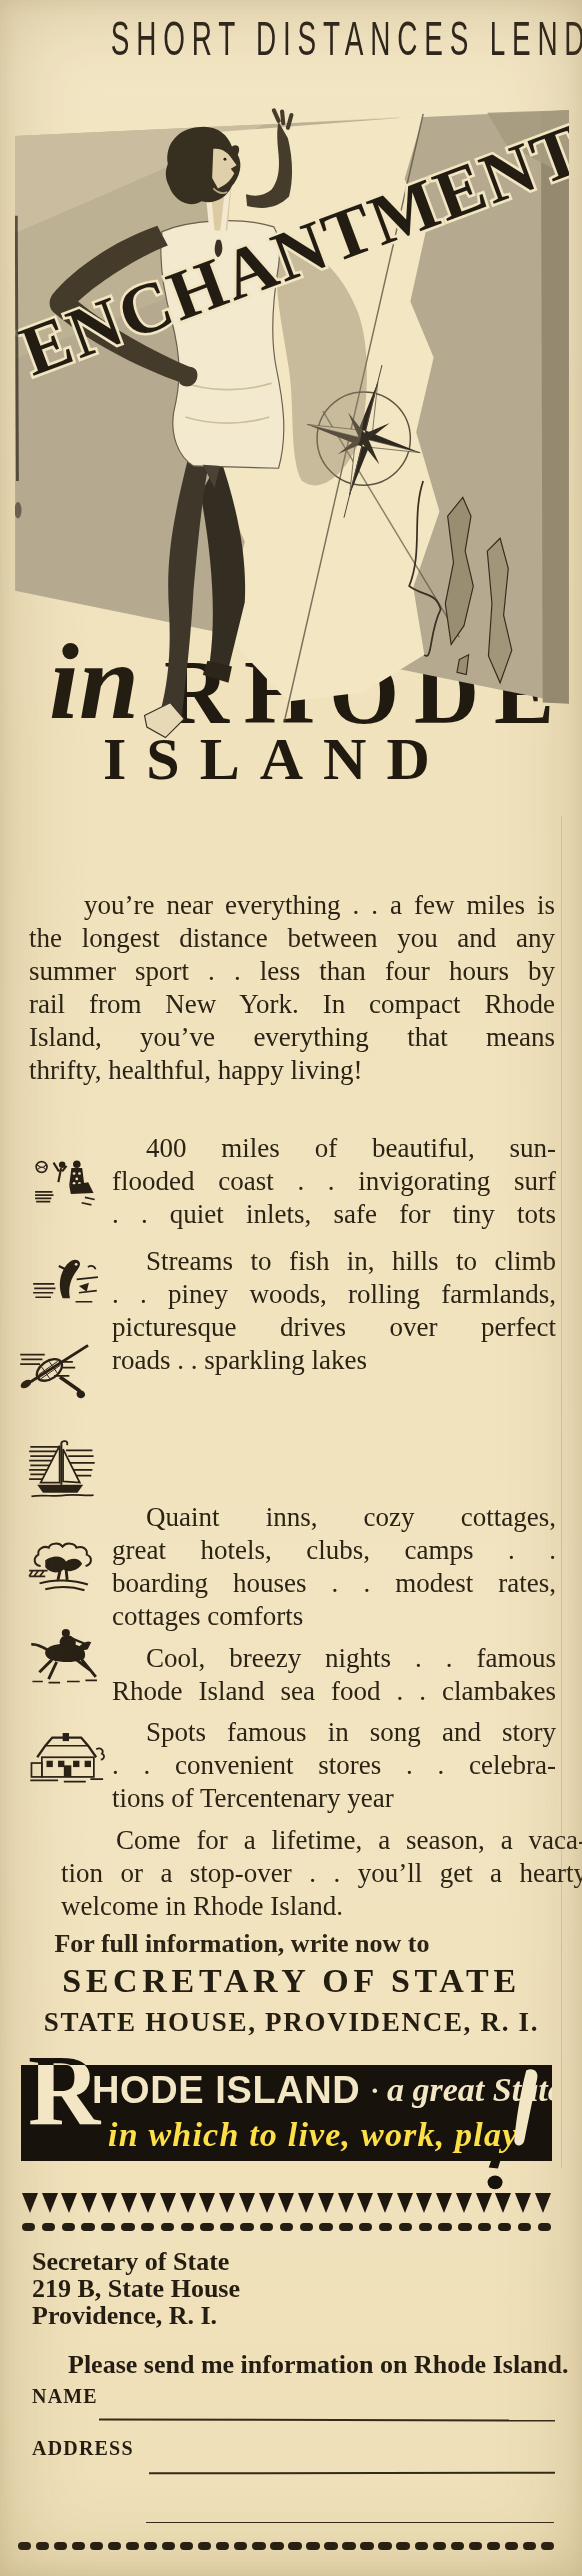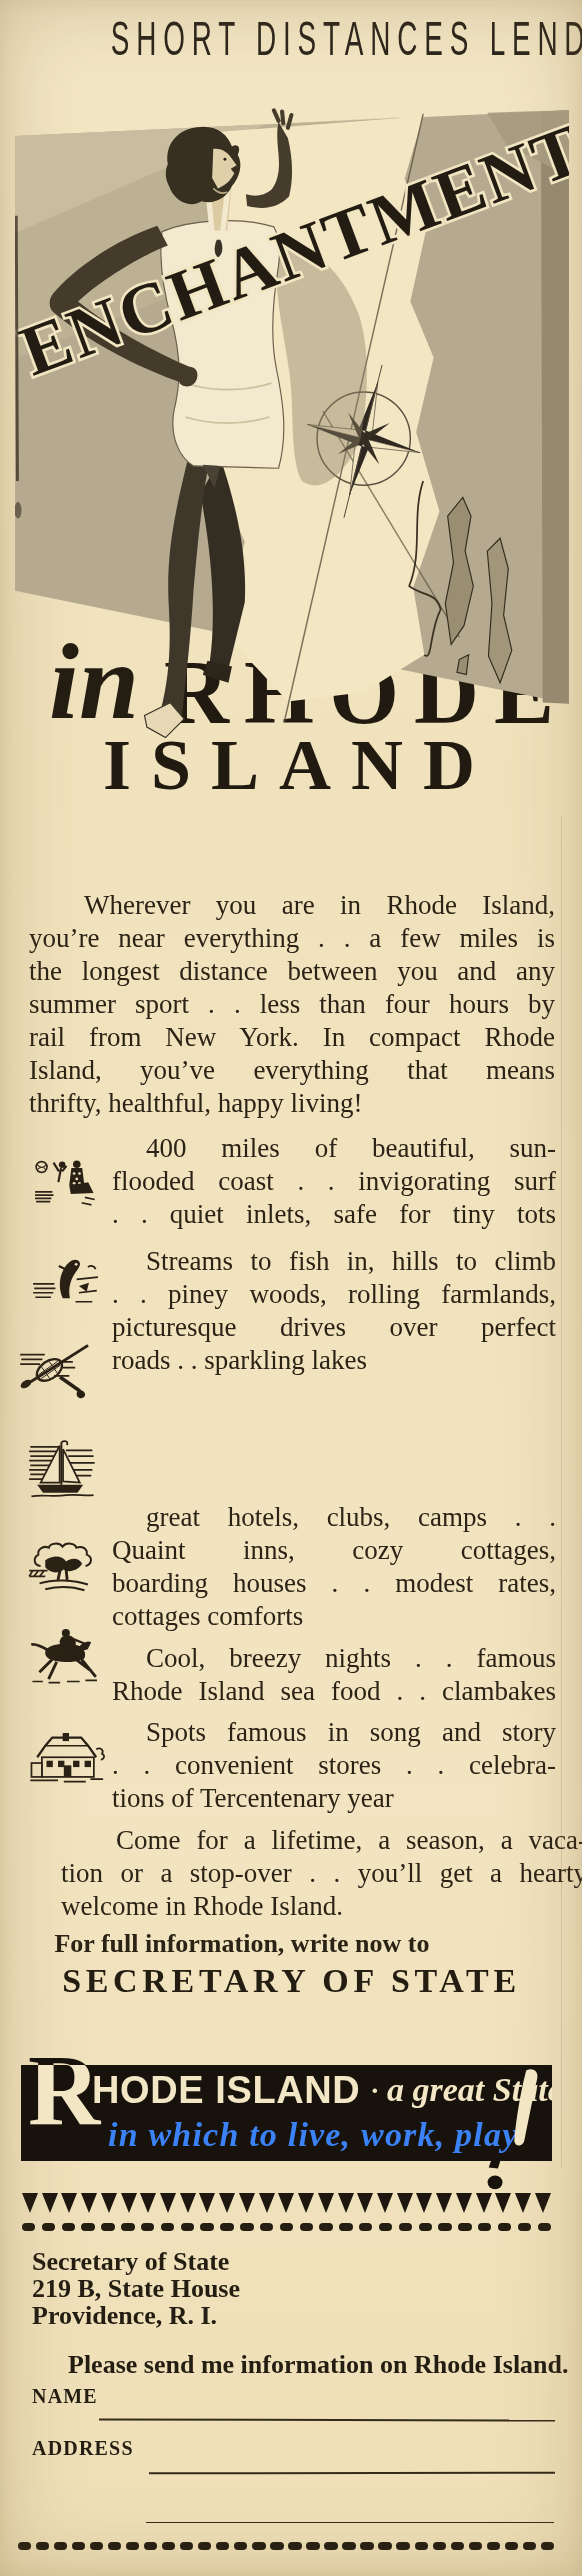--- a/index.html
+++ b/index.html
@@ -9,21 +9,21 @@
   .page::after{content:"";position:absolute;inset:0;pointer-events:none;
         box-shadow:inset 0 0 82px rgba(120,95,45,.28), inset 0 0 17.5px rgba(120,95,45,.12);}
   .abs{position:absolute;}
   
   .headline{top:15px;left:0;width:583px;text-align:center;
         font-family:"Liberation Sans", sans-serif;font-weight:400;font-size:45px;line-height:1;
         letter-spacing:11px;color:#2c251c;transform:scale(.62,1.06);transform-origin:50% 0;white-space:nowrap;}
   
   .word-in{top:628px;left:49px;font-style:italic;font-weight:700;font-size:108px;line-height:1;color:#241d12;}
   .word-rhode{top:648px;left:164px;font-weight:700;font-size:90px;line-height:1;letter-spacing:15px;color:#211a10;}
-  .word-island{top:729px;left:103px;font-weight:700;font-size:72px;line-height:1;letter-spacing:20px;color:#211a10;}
+  .word-island{top:729px;left:103px;font-weight:700;font-size:60px;line-height:1;letter-spacing:20px;color:#211a10;}
   
   .copy{font-size:27px;line-height:33px;color:#2b2316;}
   .jline{text-align:justify;text-align-last:justify;white-space:nowrap;}
   .jline.endline{text-align-last:left;}
   .indent-lg .jline:first-child{text-indent:55px;}
   .indent-sm .jline:first-child{text-indent:34px;}
   .intro{left:29px;width:526px;top:889px;}
   .closing{left:29px;width:526px;top:1824px;margin-left:32px;}
   .feat{left:112px;width:444px;}
   
@@ -32,21 +32,21 @@
   .cta3{top:2007px;left:0;width:583px;text-align:center;font-weight:700;font-size:27px;letter-spacing:1.7px;color:#241d12;}
   
   .banner{left:21px;top:2065px;width:531px;height:96px;background:#17120b;z-index:3;overflow:hidden;}
   .r-black{left:28px;top:2040px;font-weight:700;font-size:100px;line-height:1;color:#17120b;z-index:2;}
   .r-white{left:7px;top:-24.5px;font-weight:700;font-size:100px;line-height:1;color:#f2e6c4;}
   .banner-row{left:71px;top:5.8px;white-space:nowrap;}
   .banner-rest{font-family:"Liberation Sans", sans-serif;font-weight:700;font-size:38px;line-height:1;
         letter-spacing:0.6px;color:#f2e6c4;vertical-align:top;}
   .banner-sep{font-size:38px;color:#f2e6c4;margin:0 5.8px 0 8.2px;vertical-align:top;line-height:38px;}
   .banner-tag1{font-style:italic;font-weight:700;font-size:34px;line-height:38px;color:#f2e6c4;vertical-align:top;}
-  .banner-tag2{left:87px;top:51px;font-style:italic;font-weight:700;font-size:34px;letter-spacing:1.2px;color:#3b82f6;white-space:nowrap;}
+  .banner-tag2{left:87px;top:51px;font-style:italic;font-weight:700;font-size:34px;letter-spacing:1.2px;color:#fde047;white-space:nowrap;}
   .bang{right:7px;top:2.3px;}
   .bang-tail{left:487px;top:2159px;z-index:4;}
   
   .tri-row{left:22px;top:2193px;width:529px;display:flex;justify-content:space-between;}
   .tri-row i{width:0;height:0;border-left:8.7px solid transparent;border-right:8.7px solid transparent;border-top:20px solid #1d1710;}
   .dash-row{display:flex;justify-content:space-between;}
   .dash-row i{width:13.4px;height:7.6px;border-radius:4.1px;background:#241d12;}
   .dash-top{left:22px;top:2223px;width:529px;}
   .dash-bottom{left:17.5px;top:2542px;width:537px;}
   
@@ -135,21 +135,20 @@
     <text transform="rotate(-20.5 30 460)" x="30" y="460" font-size="122" font-weight="bold" letter-spacing="4" fill="#221c12" stroke="#f1e5c2" stroke-width="9" paint-order="stroke">ENCHANTMENT</text>
     <path d="M2,185 L4,640" stroke="#2c2318" stroke-width="5" opacity="0.7"></path>
     <ellipse cx="5" cy="690" rx="6" ry="14" fill="#2c2318" opacity="0.55"></ellipse>
   </svg>
 
   <div class="abs word-in">in</div>
   <div class="abs word-rhode">RHODE</div>
   <div class="abs word-island">ISLAND</div>
 
   <div class="abs copy intro indent-lg">
-      <div class="jline">Wherever you are in Rhode Island,</div>
       <div class="jline">you’re near everything . . a few miles is</div>
       <div class="jline">the longest distance between you and any</div>
       <div class="jline">summer sport . . less than four hours by</div>
       <div class="jline">rail from New York. In compact Rhode</div>
       <div class="jline">Island, you’ve everything that means</div>
       <div class="jline endline">thrifty, healthful, happy living!</div>
     </div>
 
   <svg class="abs" style="left:34px;top:1157px" width="65" height="59" viewBox="0 0 120 100">
     <circle cx="14" cy="14" r="10" stroke="#2a2116" stroke-width="3" fill="none"></circle>
@@ -234,22 +233,22 @@
       <div class="jline">flooded coast . . invigorating surf</div>
       <div class="jline">. . quiet inlets, safe for tiny tots</div>
     </div>
   <div class="abs copy feat indent-sm" style="top:1245px">
       <div class="jline">Streams to fish in, hills to climb</div>
       <div class="jline">. . piney woods, rolling farmlands,</div>
       <div class="jline">picturesque drives over perfect</div>
       <div class="jline endline">roads . . sparkling lakes</div>
     </div>
   <div class="abs copy feat indent-sm" style="top:1501px">
+      <div class="jline">Quaint inns, cozy cottages,</div>
       <div class="jline">great hotels, clubs, camps . .</div>
-      <div class="jline">Quaint inns, cozy cottages,</div>
       <div class="jline">boarding houses . . modest rates,</div>
       <div class="jline endline">cottages comforts</div>
     </div>
   <div class="abs copy feat indent-sm" style="top:1642px">
       <div class="jline">Cool, breezy nights . . famous</div>
       <div class="jline">Rhode Island sea food . . clambakes</div>
     </div>
   <div class="abs copy feat indent-sm" style="top:1716px">
       <div class="jline">Spots famous in song and story</div>
       <div class="jline">. . convenient stores . . celebra-</div>
@@ -257,20 +256,21 @@
     </div>
 
   <div class="abs copy closing indent-lg">
       <div class="jline">Come for a lifetime, a season, a vaca-</div>
       <div class="jline">tion or a stop-over . . you’ll get a hearty</div>
       <div class="jline endline">welcome in Rhode Island.</div>
     </div>
 
   <div class="abs cta1">For full information, write now to</div>
   <div class="abs cta2">SECRETARY OF STATE</div>
+  <div class="abs cta3">STATE HOUSE, PROVIDENCE, R. I.</div>
 
   <div class="abs r-black">R</div>
   <div class="abs banner">
     <div class="abs r-white">R</div>
     <div class="abs banner-row">
       <span class="banner-rest">HODE ISLAND</span><span class="banner-sep">·</span><span class="banner-tag1">a great State</span>
     </div>
     <div class="abs banner-tag2">in which to live, work, play</div>
     <svg class="abs bang" width="41" height="91" viewBox="0 0 70 160">
       <path d="M38,6 C50,0 61,8 57,22 C50,52 42,94 35,128 C33,140 19,142 17,130 C20,92 28,44 38,6 Z" fill="#f2e6c4"></path>

